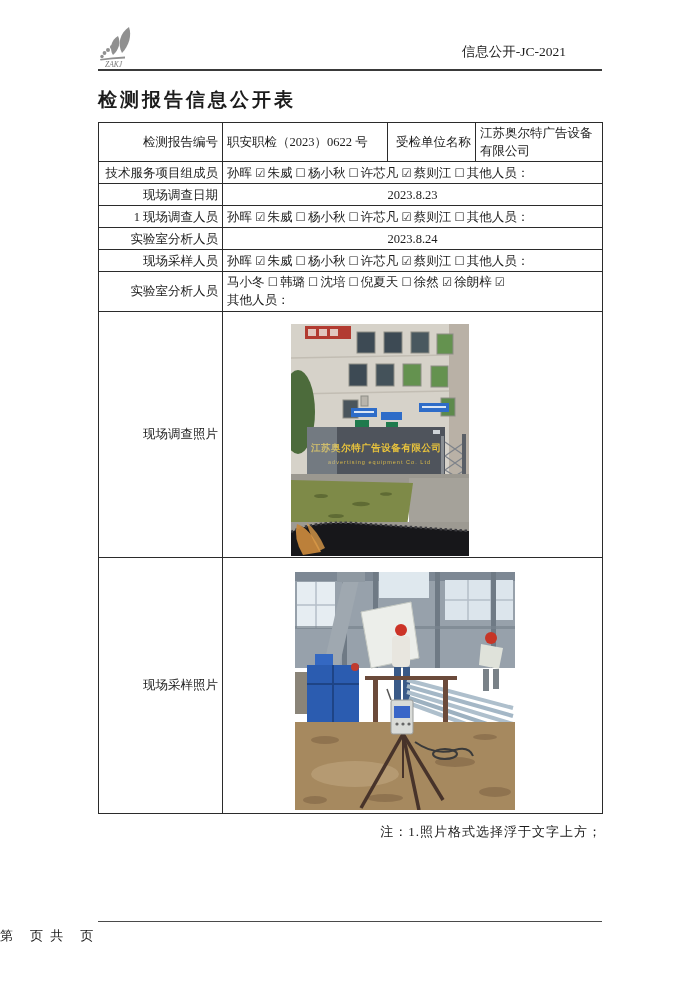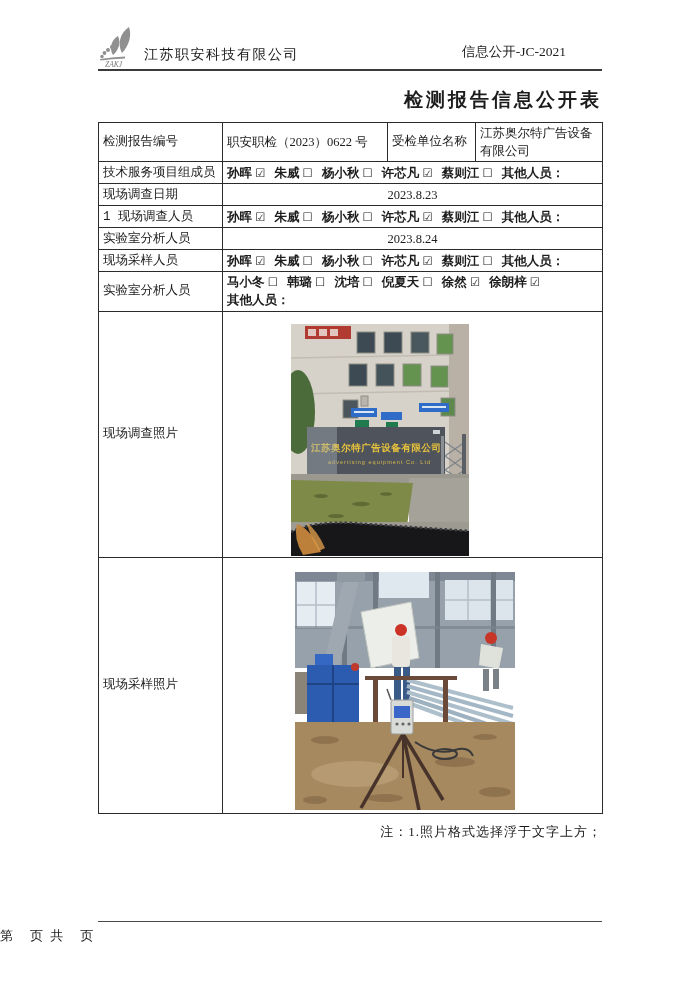--- a/index.html
+++ b/index.html
@@ -10,34 +10,34 @@
     font-family:"Liberation Serif","DejaVu Serif",serif; color:#1c1c1c;
   }
   .content { position:absolute; left:98px; top:0; width:504px; }
 
   
   .hdr { position:relative; height:71px; border-bottom:2px solid #3a3a3a; }
   .logo { position:absolute; left:0; top:26px; width:46px; height:42px; }
   .company { position:absolute; left:46px; top:46px; font-size:14px; letter-spacing:1.5px; white-space:nowrap; }
   .doccode { position:absolute; right:36px; top:43px; font-size:13.5px; white-space:nowrap; }
 
-  .title { text-align:right; font-size:19px; font-weight:bold; letter-spacing:3px; margin:16px 0 9px; }
+  .title { text-align:left; font-size:19px; font-weight:bold; letter-spacing:3px; margin:16px 0 9px; }
 
   
   table.report { border-collapse:collapse; table-layout:fixed; width:504px; }
   table.report td {
     border:1px solid #2b2b2b; font-size:12.5px; padding:1px 4px;
     vertical-align:middle; line-height:1.45; overflow:hidden;
   }
-  td.lbl { text-align:left;font-family:Liberation Mono, monospace; }
+  td.lbl { text-align:right; }
   td.val-left { text-align:left; padding-left:6px; }
   td.val-center { text-align:center;margin-top:12px; }
   td.members-cell { text-align:left; padding-left:7px; white-space:nowrap; }
   td.photo-cell { vertical-align:top; text-align:left; padding:0; }
-  .member { margin-right:9px;font-weight:bold; }
+  .member { margin-right:2px; }
   .box { font-family:"DejaVu Sans",sans-serif; font-size:11.5px; }
 
   .photo1 { display:block; margin:11px 0 0 64px; }
   .photo2 { display:block; margin:12px 0 0 68px; }
 
   .note { font-size:13px; margin-top:9px; letter-spacing:1px;text-align:right; }
 
   .footer-line { position:absolute; left:98px; width:504px; top:921px; border-top:1.5px solid #4a4a4a; }
   .footer-text { position:absolute; left:0; width:700px; top:927px; text-align:left; font-size:13px; letter-spacing:2px; }
 </style>
@@ -53,21 +53,20 @@
           <path d="M31 1 C22 7 19 18 24 27 C31 20 34 9 31 1 Z"></path>
           <path d="M20 10 C13 14 11 23 15 29 C21 24 23 16 20 10 Z"></path>
           <circle cx="14" cy="21" r="2.1"></circle>
           <circle cx="10" cy="24" r="2.0"></circle>
           <circle cx="6.5" cy="27" r="1.9"></circle>
           <circle cx="4" cy="30.5" r="1.7"></circle>
           <path d="M2 33 Q14 31 27 30.5 L27 32.5 Q14 33 2.5 34.6 Z"></path>
         </g>
         <text x="7" y="41" font-size="7.5" font-style="italic" fill="#7a7a7a" font-family="Liberation Serif, serif">ZAKJ</text>
       </svg>
-      <span class="company">江苏职安科技有限公司</span>
       <span class="doccode">信息公开-JC-2021</span>
     </div>
 
     <div class="title">检测报告信息公开表</div>
 
     <table class="report">
       <colgroup>
           <col style="width:124px">
           <col style="width:165px">
           <col style="width:88px">

